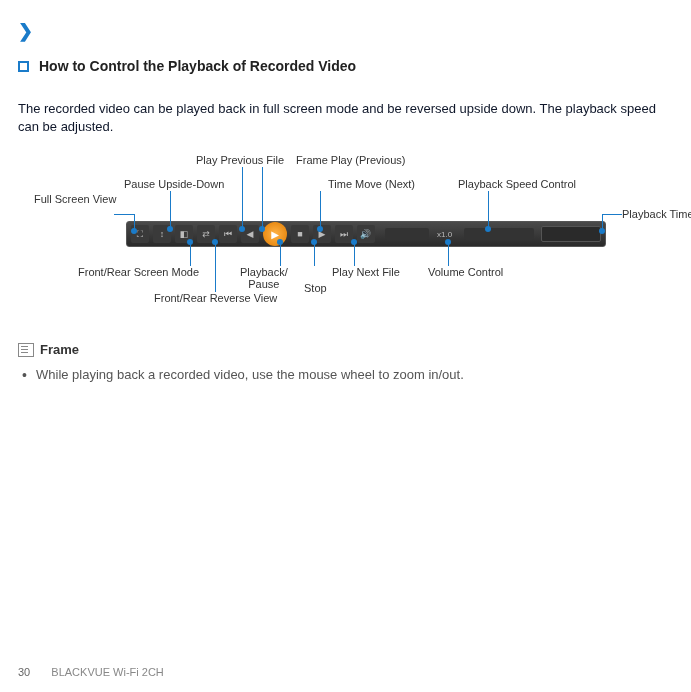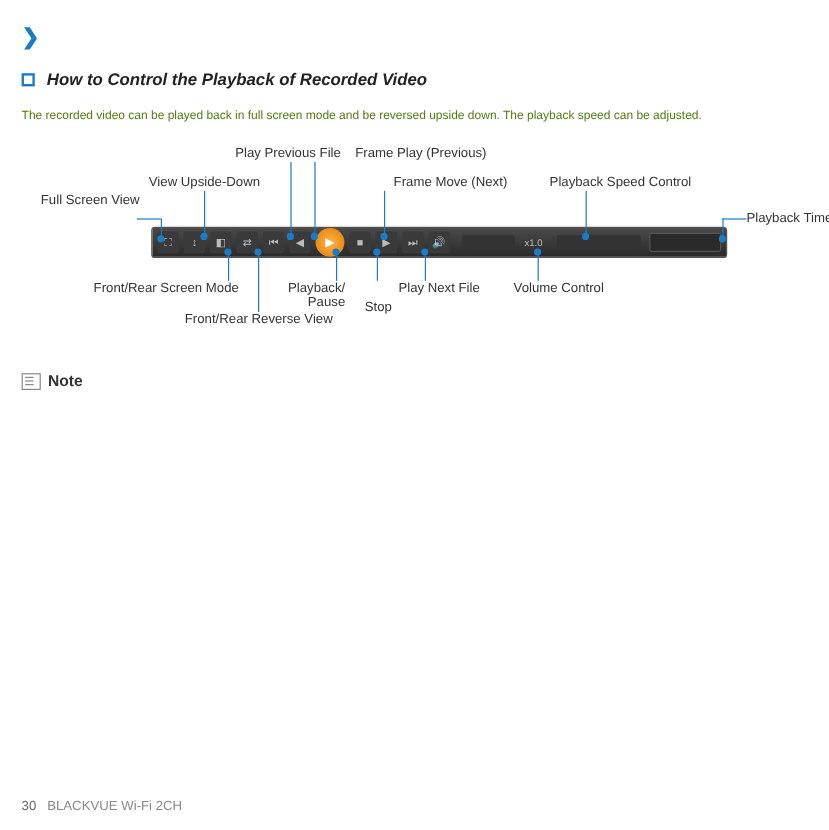--- a/index.html
+++ b/index.html
@@ -24,37 +24,36 @@
     }
     .section-title {
       color: #1a7bc9;
       font-weight: bold;
       font-size: 16px;
     }
     .subsection-header {
       display: flex;
       align-items: center;
       gap: 10px;
-      margin-bottom: 16px;
-      font-style: italic;
+      margin-bottom: 26px;
     }
     .square-bullet {
       width: 11px;
       height: 11px;
       border: 2px solid #1a7bc9;
       display: inline-block;
     }
     .subsection-title {
       font-weight: bold;
       font-size: 14px;
       color: #222;
     }
     .intro-text {
-      font-size: 10px;
-      color: #4d7c0f;
+      font-size: 13px;
+      color: #0f172a;
       line-height: 1.4;
       margin-bottom: 18px;
     }
     .diagram-area {
       position: relative;
       width: 100%;
       height: 160px;
       margin-bottom: 28px;
     }
     .playback-bar {
@@ -183,21 +182,21 @@
     .footer {
       position: absolute;
       bottom: 14px;
       left: 18px;
       font-size: 11px;
       color: #888;
     }
     .footer .page-num {
       color: #666;
       font-weight: normal;
-      margin-right: 6px;
+      margin-right: 18px;
     }
   </style>
 </head>
 <body>
 
 <div class="section-header">
   <span class="chevron-icon">❯</span>
 </div>
 
 <div class="subsection-header">
@@ -222,28 +221,28 @@
     <span class="pb-btn">⏭</span>
     <span class="pb-btn">🔊</span>
     <span class="pb-vol"></span>
     <span class="pb-speed-label">x1.0</span>
     <span class="pb-speed"></span>
     <span class="pb-time"></span>
   </div>
 
   <span class="label" style="top:0;left:178px">Play Previous File</span>
   <span class="label" style="top:0;left:278px">Frame Play (Previous)</span>
-  <span class="label" style="top:24px;left:106px">View Upside-Down</span>
-  <span class="label" style="top:24px;left:310px">Frame Move (Next)</span>
+  <span class="label" style="top:24px;left:106px">Pause Upside-Down</span>
+  <span class="label" style="top:24px;left:310px">Time Move (Next)</span>
   <span class="label" style="top:24px;left:440px">Playback Speed Control</span>
   <span class="label" style="top:39px;left:16px">Full Screen View</span>
   <span class="label" style="top:54px;left:604px">Playback Time</span>
 
   <span class="label" style="top:112px;left:60px">Front/Rear Screen Mode</span>
-  <span class="label" style="top:112px;left:222px;white-space:pre;text-align:right">Playback/
+  <span class="label" style="top:112px;left:222px;white-space:pre;text-align:center">Playback/
 Pause</span>
   <span class="label" style="top:128px;left:286px">Stop</span>
   <span class="label" style="top:112px;left:314px">Play Next File</span>
   <span class="label" style="top:112px;left:410px">Volume Control</span>
   <span class="label" style="top:138px;left:136px">Front/Rear Reverse View</span>
 
   <span class="lead lead-v" style="left:224px;top:13px;height:60px"></span>
   <span class="lead-dot" style="left:221px;top:72px"></span>
   <span class="lead lead-v" style="left:244px;top:13px;height:60px"></span>
   <span class="lead-dot" style="left:241px;top:72px"></span>
@@ -269,21 +268,22 @@
   <span class="lead lead-v" style="left:296px;top:88px;height:24px"></span>
   <span class="lead-dot" style="left:293px;top:85px"></span>
   <span class="lead lead-v" style="left:336px;top:88px;height:24px"></span>
   <span class="lead-dot" style="left:333px;top:85px"></span>
   <span class="lead lead-v" style="left:430px;top:88px;height:24px"></span>
   <span class="lead-dot" style="left:427px;top:85px"></span>
 </div>
 
 <div class="note-header">
   <span class="note-icon"></span>
-  <span class="note-label">Note</span>
+  <span class="note-label">Frame</span>
 </div>
 <ul class="note-list">
+  <li>While playing back a recorded video, use the mouse wheel to zoom in/out.</li>
 </ul>
 
 <div class="footer">
   <span class="page-num">30</span>
   <span>BLACKVUE Wi-Fi 2CH</span>
 </div>
 
 </body></html>

